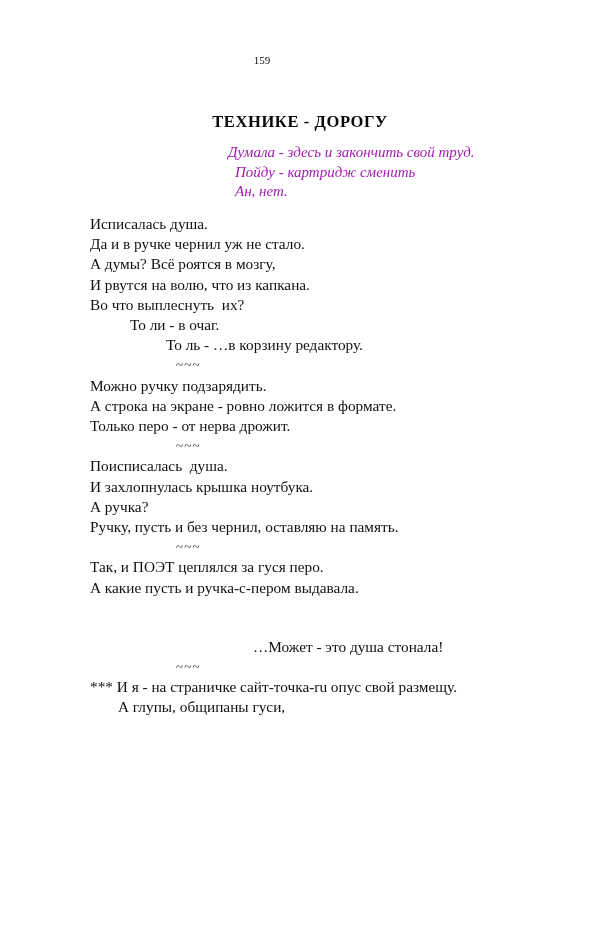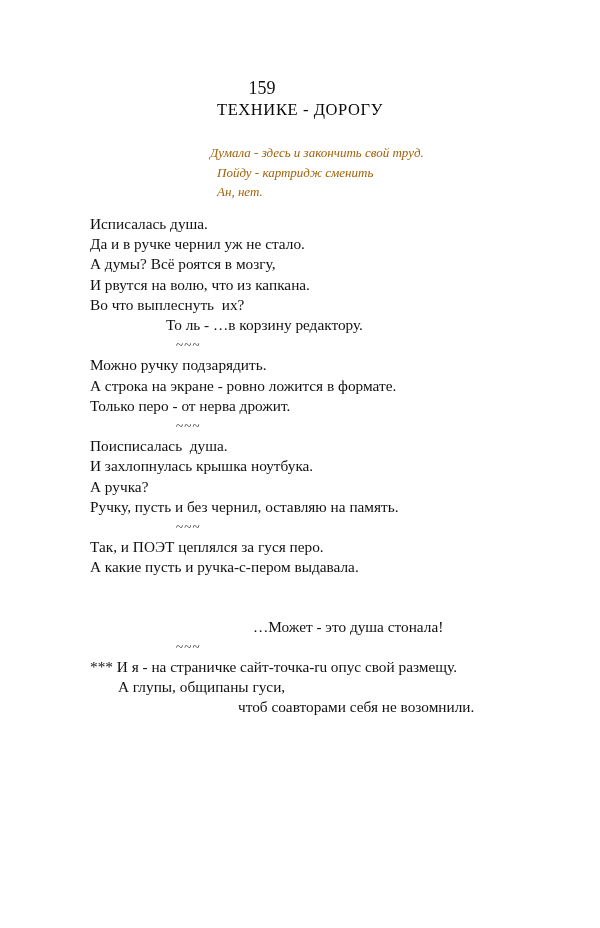--- a/index.html
+++ b/index.html
@@ -20,50 +20,49 @@
     -webkit-font-smoothing: antialiased;
   }
 
   
   .page-number {
     position: absolute;
     top: 50px;
     left: 0;
     width: 524px;
     text-align: center;
-    font-size: 18px;
+    font-size: 11px;
     line-height: 20px;
     color: #111111;
-    margin-top: 28px;
   }
 
   
   .poem-title {
     position: absolute;
-    top: 99px;
+    top: 111px;
     left: 0;
     width: 600px;
     text-align: center;
     font-size: 16.5px;
-    font-weight: normal;
+    font-weight: bold;
     letter-spacing: 0.6px;
     line-height: 21px;
     color: #080808;
   }
 
   
   .epigraph {
     position: absolute;
     top: 143px;
-    left: 210px;
+    left: 228px;
     width: 300px;
     font-style: italic;
-    font-size: 13px;
+    font-size: 15px;
     line-height: 19.5px;
-    color: #a16207;
+    color: #a21caf;
   }
   .epigraph .ep-line { white-space: pre; }
   .epigraph .ep-line.i1 { padding-left: 7px; }
 
   
   .body-text {
     position: absolute;
     top: 214px;
     left: 90px;
     width: 470px;
@@ -106,20 +105,21 @@
   </div>
 
   <div class="body-text">
 
     <div class="stanza">
       <div class="line">Исписалась душа.</div>
       <div class="line">Да и в ручке чернил уж не стало.</div>
       <div class="line">А думы? Всё роятся в мозгу,</div>
       <div class="line">И рвутся на волю, что из капкана.</div>
       <div class="line">Во что выплеснуть  их?</div>
+      <div class="line ind-1">То ли - в очаг.</div>
       <div class="line ind-2">То ль - …в корзину редактору.</div>
     </div>
     <div class="sep">~~~</div>
 
     <div class="stanza">
       <div class="line">Можно ручку подзарядить.</div>
       <div class="line">А строка на экране - ровно ложится в формате.</div>
       <div class="line">Только перо - от нерва дрожит.</div>
     </div>
     <div class="sep">~~~</div>
@@ -135,17 +135,16 @@
     <div class="stanza">
       <div class="line">Так, и ПОЭТ цеплялся за гуся перо.</div>
       <div class="line">А какие пусть и ручка-с-пером выдавала.</div>
       <div class="line ind-3">…Может - это душа стонала!</div>
     </div>
     <div class="sep">~~~</div>
 
     <div class="stanza">
       <div class="line">*** И я - на страничке сайт-точка-ru опус свой размещу.</div>
       <div class="line ind-4">А глупы, общипаны гуси,</div>
-      <div class="line ind-5">чтоб соавторами себя не возомнили.</div>
     </div>
 
   </div>
 </div>
 
 </body></html>

